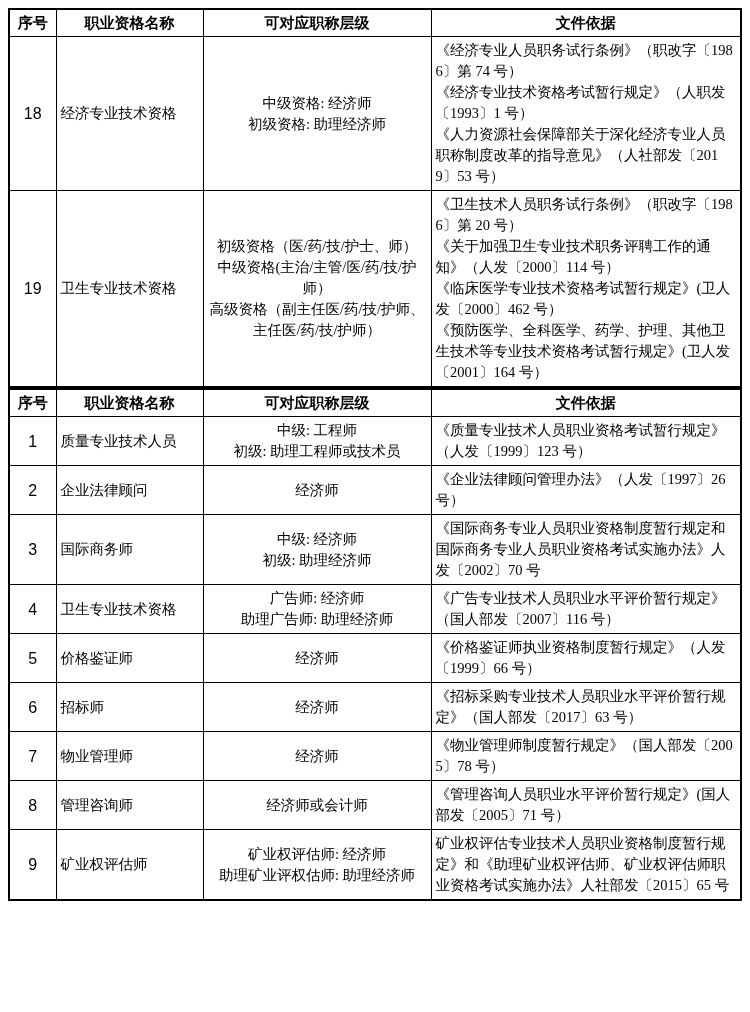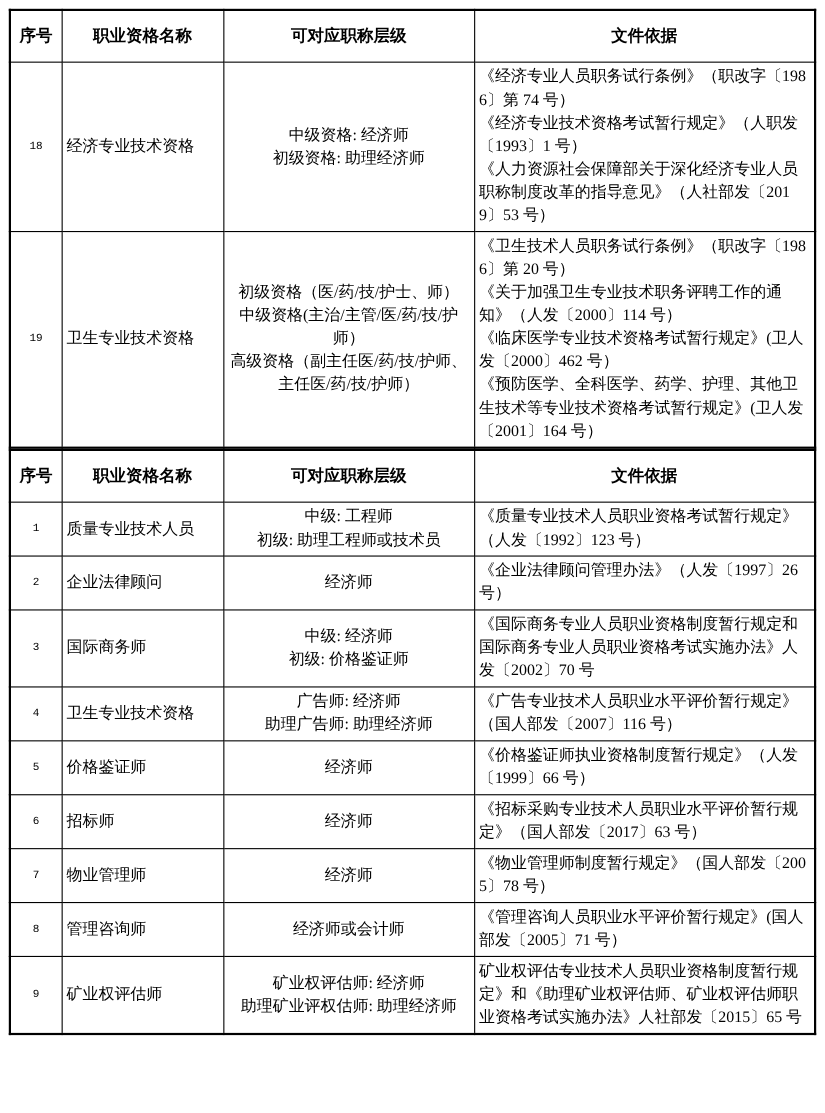--- a/index.html
+++ b/index.html
@@ -23,30 +23,30 @@
   }
   .doc th, .doc td {
     border: 1px solid #000;
     vertical-align: middle;
   }
   .doc th {
     font-family: "Liberation Sans", "DejaVu Sans", sans-serif;
     font-weight: 700;
     font-size: 15px;
     line-height: 18px;
-    padding: 14px 2px;
+    padding: 4px 2px;
     text-align: center;
   }
   .doc td {
     font-size: 14.5px;
     line-height: 21px;
     padding: 3px 4px;
   }
   .c-no   { width: 47px;  text-align: center; }
-  td.c-no { font-family: Liberation Mono, monospace; font-size: 10px; }
+  td.c-no { font-family: Liberation Sans, sans-serif; font-size: 16px; }
   .c-name { width: 147px; text-align: left; }
   .c-level{ width: 228px; text-align: center; }
   .c-doc  { text-align: left; }
   .pre {
     white-space: pre-wrap;
     word-break: break-all;
   }
   .section-heading {
     font-weight: 700;
     font-size: 20px;
@@ -103,33 +103,33 @@
         <th class="c-level">可对应职称层级</th>
         <th class="c-doc">文件依据</th>
       </tr>
     </thead>
     <tbody>
       <tr>
         <td class="c-no">1</td>
         <td class="c-name">质量专业技术人员</td>
         <td class="c-level pre">中级: 工程师
 初级: 助理工程师或技术员</td>
-        <td class="c-doc pre">《质量专业技术人员职业资格考试暂行规定》（人发〔1992〕123 号）</td>
+        <td class="c-doc pre">《质量专业技术人员职业资格考试暂行规定》（人发〔1999〕123 号）</td>
       </tr>
       <tr>
         <td class="c-no">2</td>
         <td class="c-name">企业法律顾问</td>
         <td class="c-level pre">经济师</td>
         <td class="c-doc pre">《企业法律顾问管理办法》（人发〔1997〕26 号）</td>
       </tr>
       <tr>
         <td class="c-no">3</td>
         <td class="c-name">国际商务师</td>
         <td class="c-level pre">中级: 经济师
-初级: 价格鉴证师</td>
+初级: 助理经济师</td>
         <td class="c-doc pre">《国际商务专业人员职业资格制度暂行规定和国际商务专业人员职业资格考试实施办法》人发〔2002〕70 号</td>
       </tr>
       <tr>
         <td class="c-no">4</td>
         <td class="c-name">卫生专业技术资格</td>
         <td class="c-level pre">广告师: 经济师
 助理广告师: 助理经济师</td>
         <td class="c-doc pre">《广告专业技术人员职业水平评价暂行规定》（国人部发〔2007〕116 号）</td>
       </tr>
       <tr>

